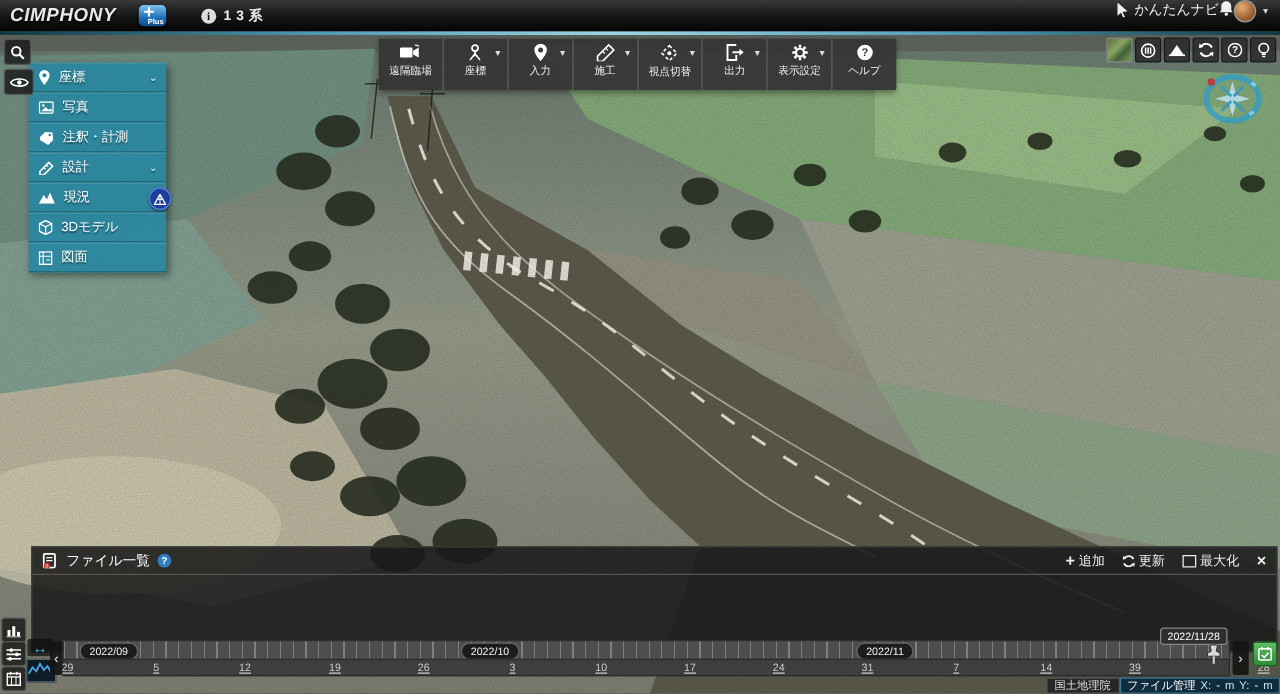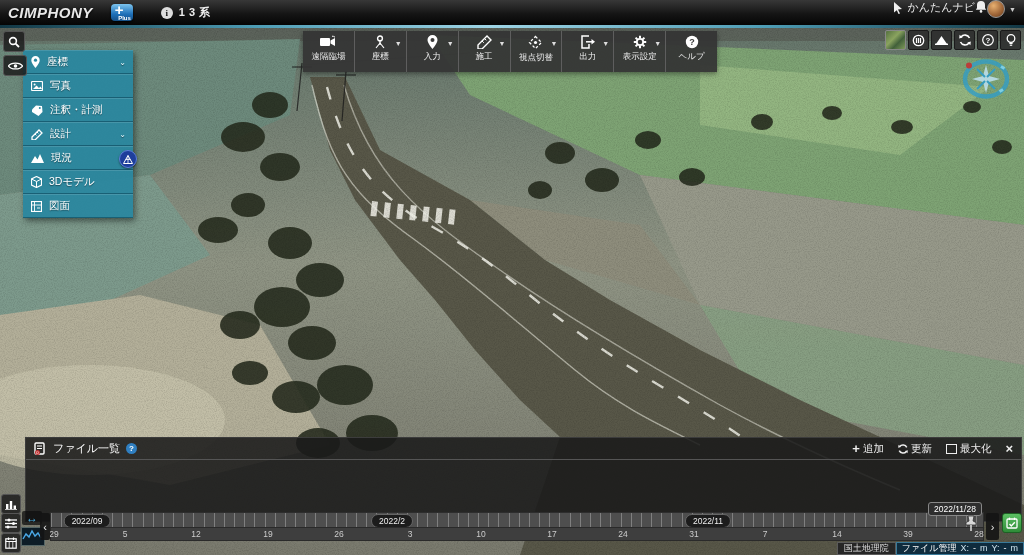--- a/index.html
+++ b/index.html
@@ -87,21 +87,21 @@
   .fp-body{padding:5px 10px;font-size:10.5px;line-height:13px;color:#e2e2e2;}
 
   
   .tl-bar{position:absolute;left:50px;top:512px;width:934px;height:29px;z-index:26;}
   .tl-top{position:relative;height:15px;background:#4e4e4e;border:1px solid #2e2e2e;border-bottom:none;
     box-sizing:border-box;cursor:pointer;
     background-image:repeating-linear-gradient(90deg,rgba(255,255,255,.28) 0 1px,transparent 1px 10.17px);}
   .tl-bottom{position:relative;height:14px;background:#3e3e3e;border:1px solid #2a2a2a;box-sizing:border-box;cursor:pointer;}
   .tl-month{position:absolute;top:1px;transform:translateX(-50%);background:#1c1c1c;color:#eee;
     font-size:8.5px;padding:1px 7px;border-radius:7px;border:1px solid #666;white-space:nowrap;}
-  .tl-tick{position:absolute;top:1px;transform:translateX(-50%);font-size:8.5px;color:#ccc;}
+  .tl-tick{position:absolute;top:1px;transform:translateX(-50%);font-size:8.5px;color:#ccc;text-decoration:underline;}
   .tl-chev{position:absolute;z-index:27;background:rgba(20,20,20,.9);color:#eee;display:flex;
     align-items:center;justify-content:center;font-size:11px;cursor:pointer;border-radius:2px;}
   .tl-tooltip{position:absolute;left:928px;top:502px;z-index:28;background:#2e2e2e;border:1px solid #888;
     border-radius:3px;color:#fff;font-size:8.5px;padding:1px 5px;white-space:nowrap;}
   .tl-pin{position:absolute;left:964px;top:515px;z-index:28;cursor:grab;}
   .tl-greenbtn{position:absolute;left:1002px;top:513px;width:18px;height:18px;z-index:27;cursor:pointer;
     background:linear-gradient(#5cbf63,#2f8c38);border:1px solid #1d6124;border-radius:3px;
     display:flex;align-items:center;justify-content:center;}
   .tl-expand{position:absolute;left:22px;top:511px;width:20px;height:14px;z-index:27;color:#4db3e6;
     font-size:12px;font-weight:bold;display:flex;align-items:center;justify-content:center;cursor:pointer;
@@ -528,38 +528,38 @@
   <div class="tl-thumb">
     <svg width="20" height="15" viewBox="0 0 20 15">
       <polyline points="1,11 4,6 7,9 10,3 13,8 16,5 19,10" fill="none" stroke="#4aa9e8" stroke-width="1.4"></polyline>
     </svg>
   </div>
   <div class="tl-chev" style="left:40px;top:513px;width:10px;height:27px;">‹</div>
 
   <div class="tl-bar">
     <div class="tl-top">
       <span class="tl-month" style="left:36px;">2022/09</span>
-      <span class="tl-month" style="left:341px;">2022/2</span>
+      <span class="tl-month" style="left:341px;">2022/10</span>
       <span class="tl-month" style="left:657px;">2022/11</span>
     </div>
     <div class="tl-bottom">
       <span class="tl-tick" style="left:3px;">29</span>
       <span class="tl-tick" style="left:74px;">5</span>
       <span class="tl-tick" style="left:145px;">12</span>
       <span class="tl-tick" style="left:217px;">19</span>
       <span class="tl-tick" style="left:288px;">26</span>
       <span class="tl-tick" style="left:359px;">3</span>
       <span class="tl-tick" style="left:430px;">10</span>
       <span class="tl-tick" style="left:501px;">17</span>
       <span class="tl-tick" style="left:572px;">24</span>
       <span class="tl-tick" style="left:643px;">31</span>
       <span class="tl-tick" style="left:714px;">7</span>
       <span class="tl-tick" style="left:786px;">14</span>
       <span class="tl-tick" style="left:857px;">39</span>
-      <span class="tl-tick" style="left:928px;">28</span>
+      <span class="tl-tick" style="left:960px;">28</span>
     </div>
   </div>
 
   <div class="tl-tooltip">2022/11/28</div>
   <svg class="tl-pin" width="14" height="17" viewBox="0 0 14 17">
     <path d="M4 1h6l-1 5 3 1.5V10H2V7.5L5 6z" fill="#d8d8d8" stroke="#333" stroke-width="0.8"></path>
     <line x1="7" y1="10" x2="7" y2="16" stroke="#d8d8d8" stroke-width="1.6"></line>
   </svg>
   <div class="tl-chev" style="left:986px;top:513px;width:13px;height:27px;">›</div>
   <div class="tl-greenbtn">

